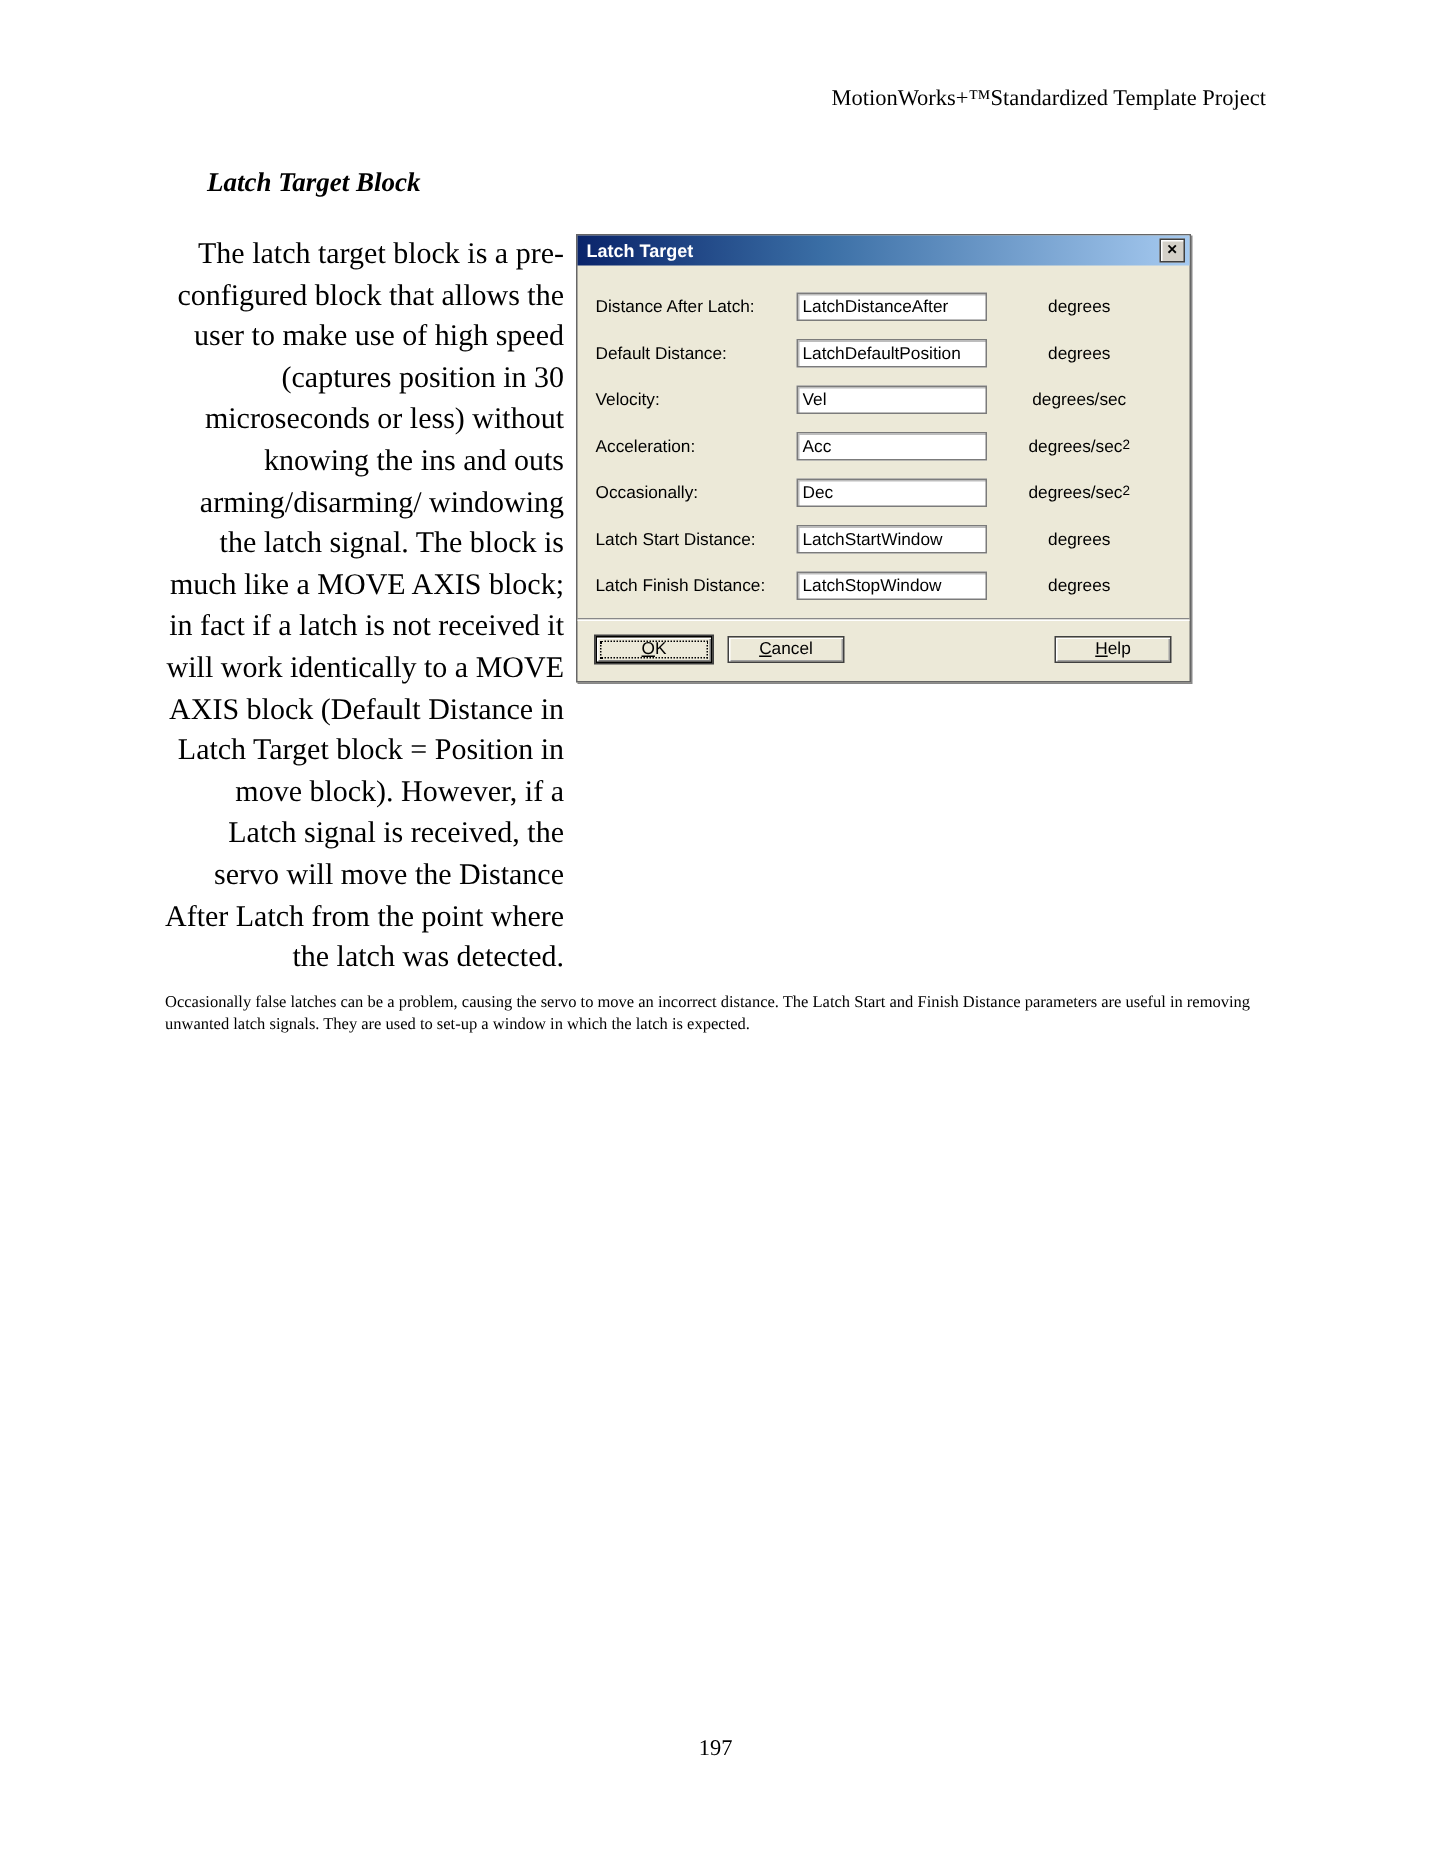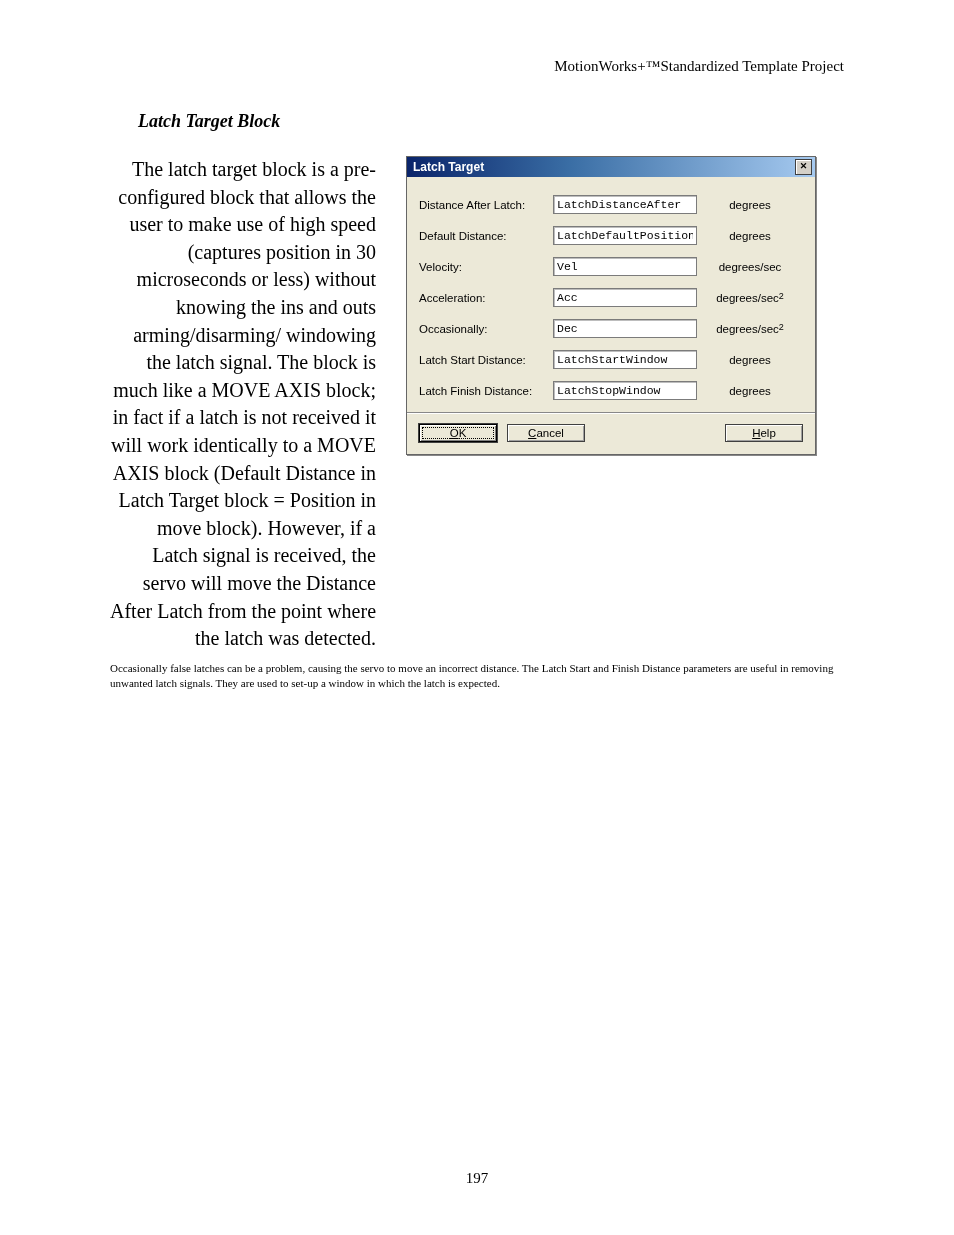--- a/index.html
+++ b/index.html
@@ -43,37 +43,36 @@
   .dialog-wrap {
     margin-left: 8px;
   }
   .followup {
     margin-top: 8px;
     font-size: 11px;
     line-height: 1.38;
   }
   .page-number {
     position: absolute;
-    bottom: 48px;
+    bottom: 60px;
     left: 0;
     width: 100%;
     text-align: center;
     font-size: 15px;
   }
 
   
   .dlg {
     width: 408px;
     font-family: Tahoma, Arial, sans-serif;
     font-size: 11.5px;
     color: #000;
     border: 1px solid #666;
     background: #ece9d8;
     box-shadow: 1px 1px 0 #888;
-    margin-left: 22px;
   }
   .dlg-title {
     height: 20px;
     background: linear-gradient(to right, #0a246a 0%, #3a6ea5 40%, #a6caf0 100%);
     color: #fff;
     font-weight: bold;
     font-size: 12px;
     display: flex;
     align-items: center;
     padding: 0 3px 0 6px;
@@ -100,26 +99,26 @@
     align-items: center;
     margin-bottom: 12px;
   }
   .dlg-label {
     width: 128px;
     text-align: left;
     padding-right: 6px;
     white-space: nowrap;
   }
   .dlg-input {
-    width: 144px;
+    width: 127px;
     height: 19px;
     border: 1px solid #7b7b7b;
     box-shadow: inset 1px 1px 0 #bdbdbd, inset -1px -1px 0 #fff;
     background: #fff;
-    font-family: Liberation Mono, monospace;
+    font-family: Liberation Sans, sans-serif;
     font-size: 11.5px;
     padding: 0 3px;
     box-sizing: border-box;
   }
   .dlg-unit {
     flex: 1;
     text-align: center;
     font-size: 11.5px;
     white-space: nowrap;
   }

